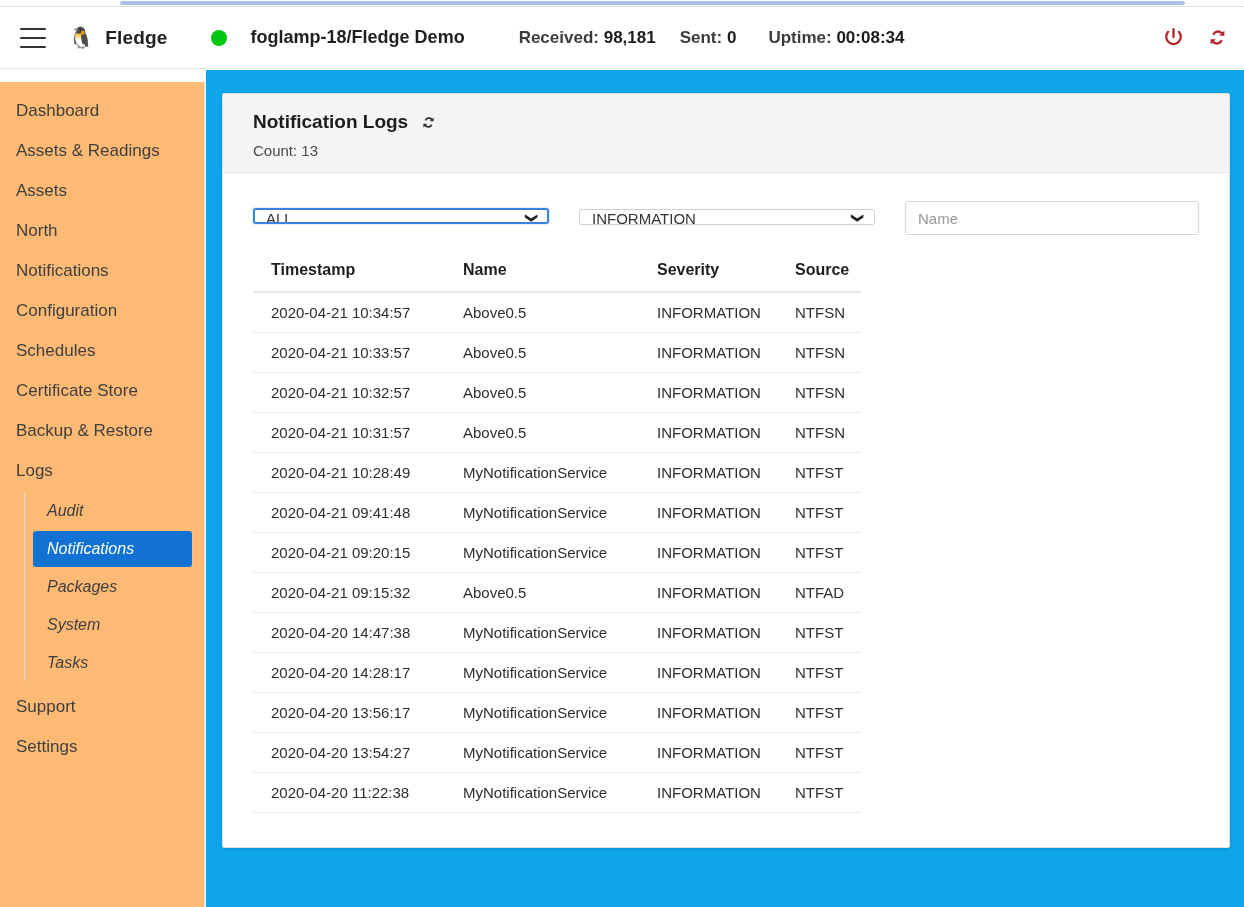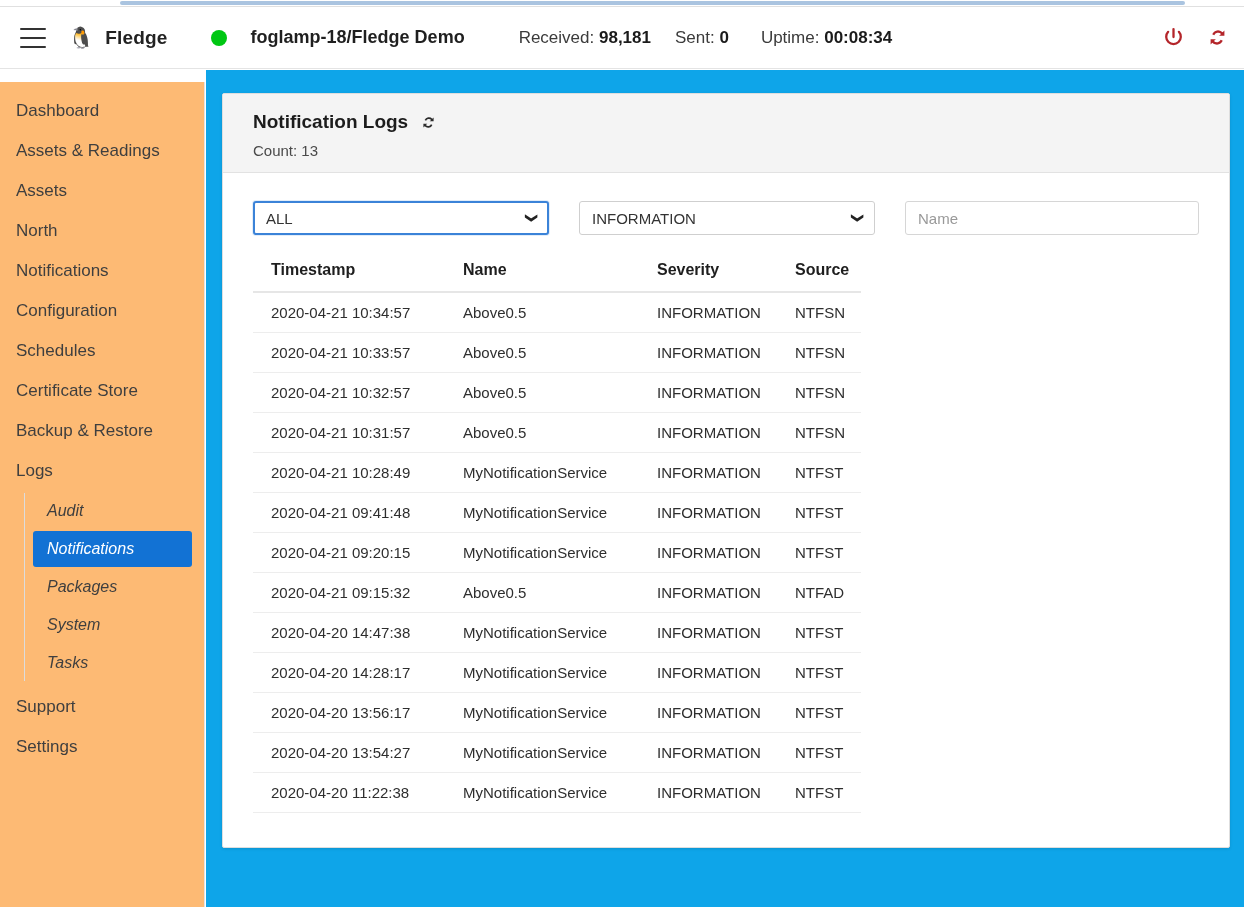--- a/index.html
+++ b/index.html
@@ -53,21 +53,21 @@
   .instance {
     display: flex; align-items: center; gap: 24px;
     margin-left: 43px;
     cursor: pointer;
   }
   .status-dot { width: 16px; height: 16px; border-radius: 50%; background: #00c713; display:block; }
   .instance-name { font-size: 18px; font-weight: bold; color: #1f1f1f; }
 
   .stats { display: flex; align-items: baseline; margin-left: 54px; }
   .stat { font-size: 17px; color: #3b3b3b; white-space: nowrap; }
-  .stat .lbl { font-weight: normal; }
+  .stat .lbl { font-weight: bold; }
   .stat .val { font-weight: bold; color: #1b1b1b; }
   .stat + .stat { margin-left: 24px; }
   .stat.uptime { margin-left: 32px; }
 
   .header-actions {
     margin-left: auto; margin-right: 14px;
     display: flex; align-items: center; gap: 18px;
   }
   .icon-btn {
     width: 26px; height: 26px;
@@ -140,21 +140,21 @@
   
   .filters { display: flex; align-items: center; }
   .select-wrap { position: relative; }
   select.ff {
     appearance: none; -webkit-appearance: none;
     font-family: "Liberation Sans", sans-serif;
     font-size: 15px; color: #333;
     background: #ffffff;
     border: 1px solid #cfcfcf;
     border-radius: 3px;
-    height: 34px;
+    height: 16px;
     padding: 0 30px 0 12px;
     outline: none;
     cursor: pointer;
   }
   select.ff.primary {
     width: 296px;
     border: 2px solid #3b83d8;
     box-shadow: 0 0 0 1px rgba(59,131,216,.15);
     padding-left: 11px;
   }

